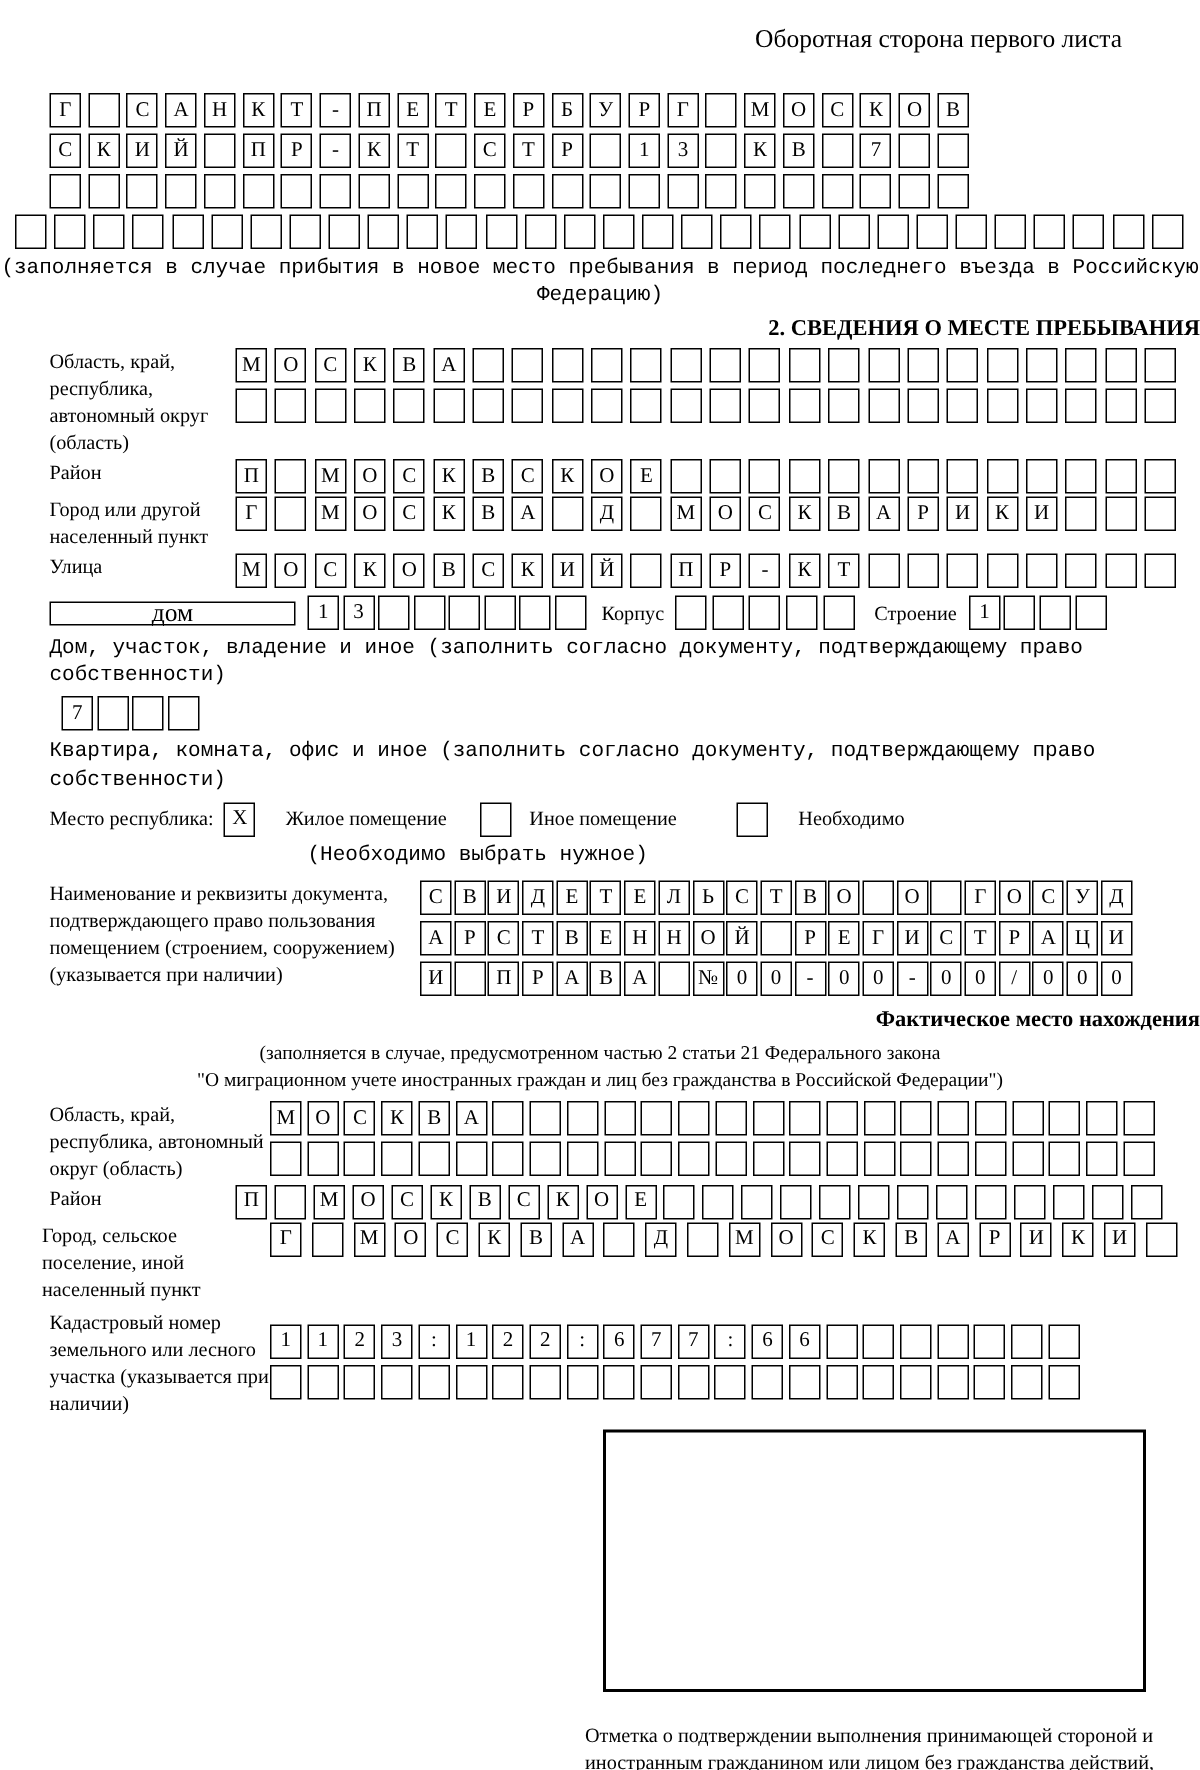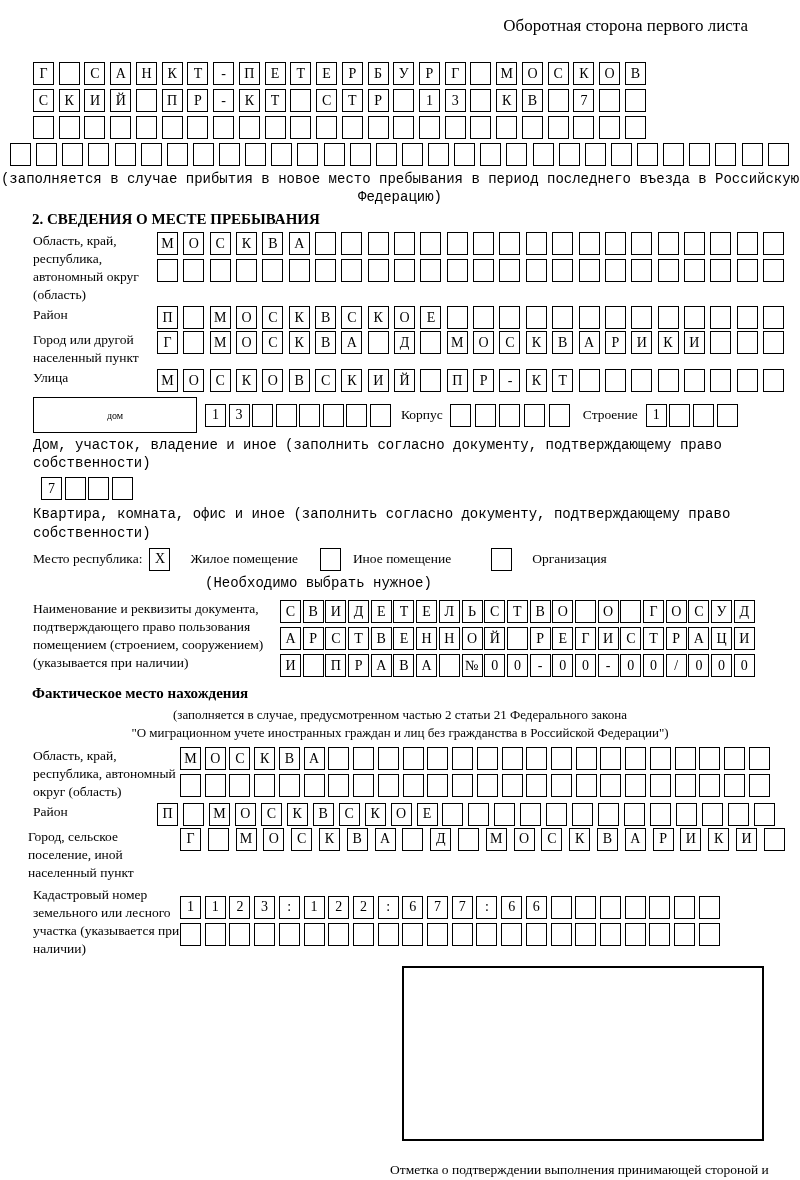--- a/index.html
+++ b/index.html
@@ -15,25 +15,25 @@
   .cells { display: flex; justify-content: space-between; align-items: flex-start; }
   .cell {
     width: 21px; height: 23px; flex: none;
     border: 1.8px solid #000;
     display: flex; align-items: center; justify-content: center;
     font-size: 14px; line-height: 1;
   }
   .stack { display: flex; flex-direction: column; gap: 4px; }
   .note { font-size: 14px; line-height: 1.3; font-family: Liberation Mono, monospace; }
   .bigbox {
-    border: 1.8px solid #000; height: 36px; flex: none;
+    border: 1.8px solid #000; height: 16px; flex: none;
     display: flex; align-items: center; justify-content: center;
-    font-size: 10px;
+    font-size: 17px;
   }
-  .sec-title { text-align: left; font-weight: bold; font-size: 15px; padding-left: 32px; }
+  .sec-title { text-align: right; font-weight: bold; font-size: 15px; padding-left: 32px; }
   .center-note { text-align: center; font-size: 13px; line-height: 1.35; }
   .stamp {
     border: 2px solid #000; width: 362px; height: 175px; margin: 0 auto;
     background: #fff;
   }
 </style>
 </head>
 <body>
 
 <div class="hdr">Оборотная сторона первого листа</div>
@@ -350,21 +350,21 @@
       <span class="cell">X</span>
     </div>
   <div class="lbl" style="margin-left:20px">Жилое помещение</div>
   <div class="cells" style="margin-left:22px">
       <span class="cell"></span>
     </div>
   <div class="lbl" style="margin-left:12px">Иное помещение</div>
   <div class="cells" style="margin-left:40px">
       <span class="cell"></span>
     </div>
-  <div class="lbl" style="margin-left:20px">Организация</div>
+  <div class="lbl" style="margin-left:20px">Необходимо</div>
 </div>
 <div class="note" style="margin:3px 0 0 205px">(Необходимо выбрать нужное)</div>
 
 <div class="row" style="margin:8px 0 0 33px">
   <div class="lbl" style="width:247px">Наименование и реквизиты документа, подтверждающего право пользования помещением (строением, сооружением) (указывается при наличии)</div>
   <div class="stack">
     <div class="cells" style="width:475px">
         <span class="cell">С</span>
         <span class="cell">В</span>
         <span class="cell">И</span>

